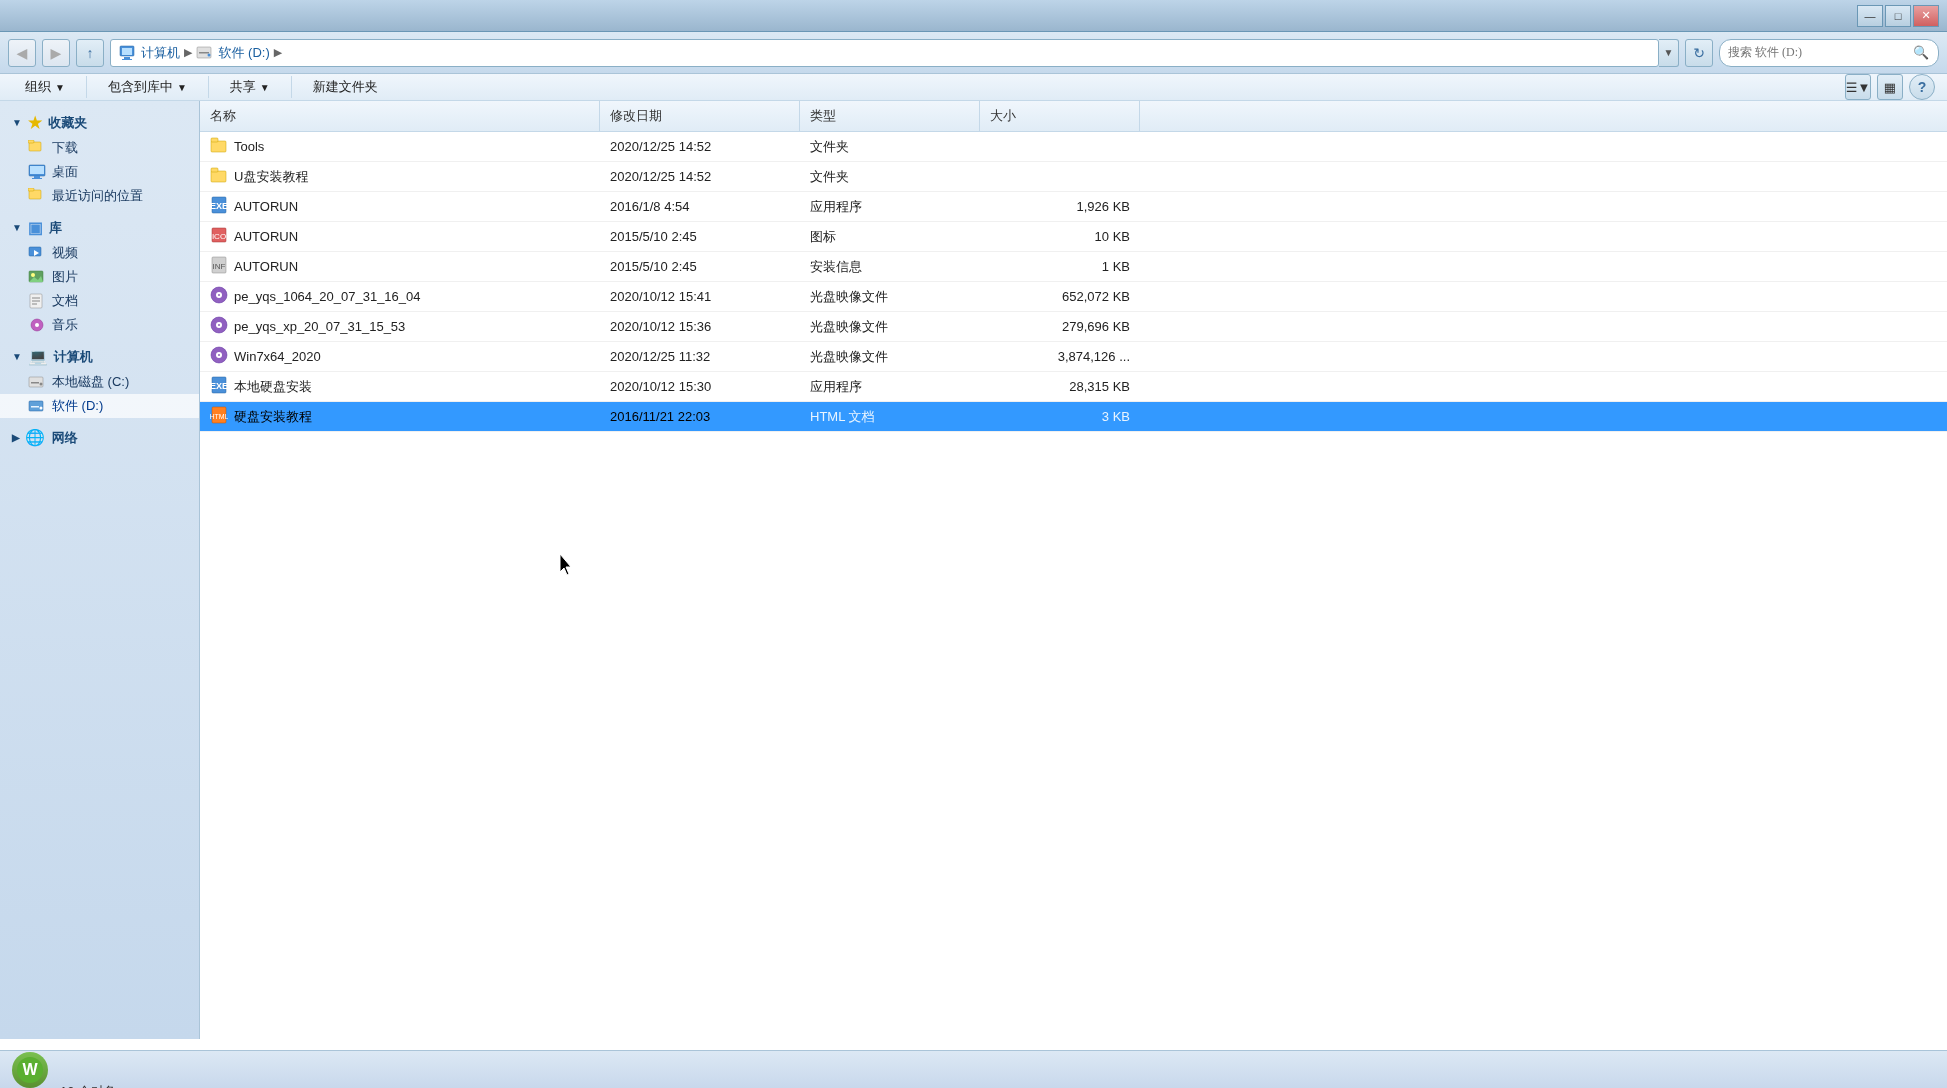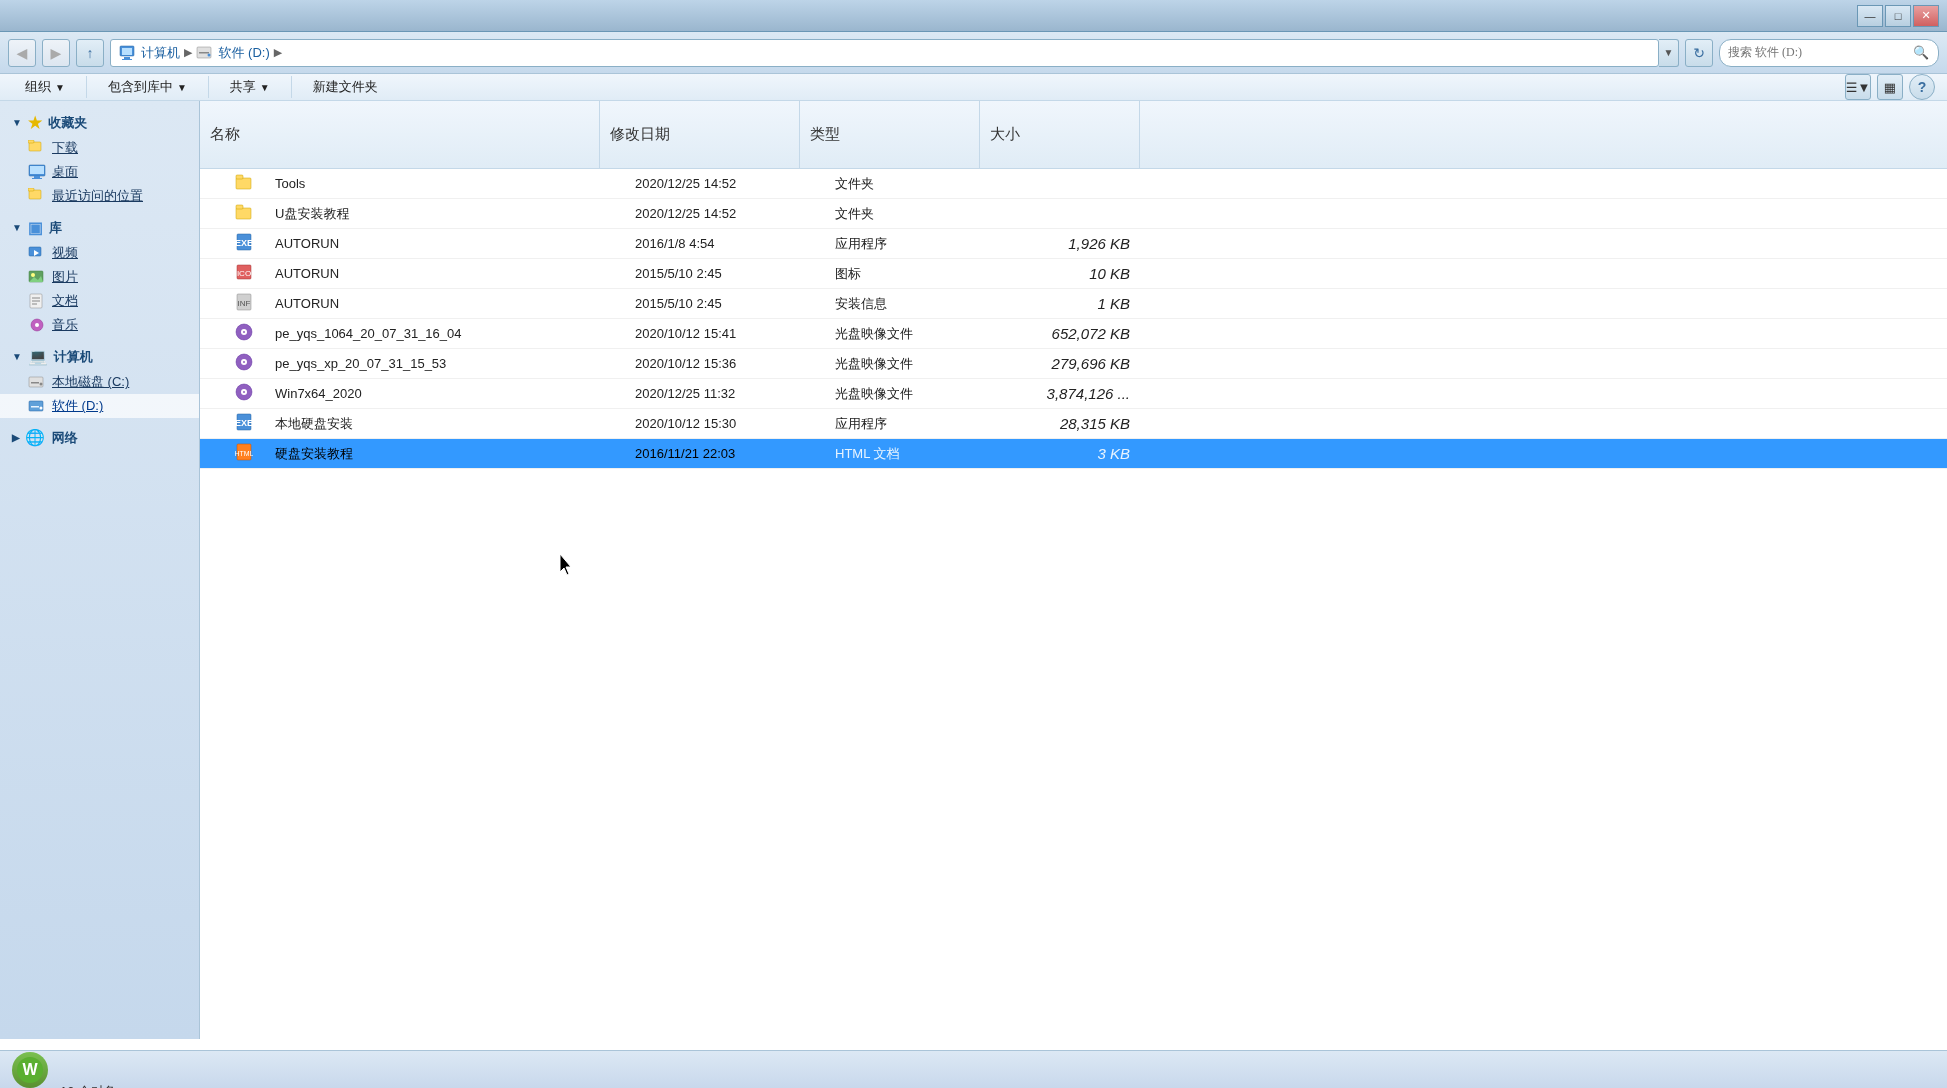--- a/index.html
+++ b/index.html
@@ -239,21 +239,20 @@
     }
     .sidebar-item {
       display: flex;
       align-items: center;
       padding: 3px 12px 3px 28px;
       font-size: 13px;
       color: #1a3a60;
       cursor: pointer;
       gap: 6px;
       white-space: nowrap;
-      text-decoration: underline;
     }
     .sidebar-item.active {
       background: rgba(255,255,255,0.7);
       color: #003a8c;
     }
     .sidebar-icon {
       width: 18px;
       height: 18px;
       flex-shrink: 0;
       display: flex;
@@ -271,22 +270,22 @@
     .col-headers {
       display: grid;
       grid-template-columns: 400px 200px 180px 160px;
       background: linear-gradient(to bottom, #f0f6fc, #e0ecf6);
       border-bottom: 1px solid #c4d8e8;
       position: sticky;
       top: 0;
       z-index: 10;
     }
     .col-header {
-      padding: 24px 10px;
-      font-size: 15px;
+      padding: 6px 10px;
+      font-size: 13px;
       color: #333;
       border-right: 1px solid #c4d8e8;
       cursor: pointer;
       user-select: none;
     }
 
     
     .file-list { }
     .file-row {
       display: grid;
@@ -302,30 +301,28 @@
     .file-row.selected .file-type { color: #e8f4ff; }
     .file-row.selected .file-size { color: #e8f4ff; }
     .file-cell {
       padding: 0 10px;
       font-size: 13px;
       overflow: hidden;
       text-overflow: ellipsis;
       white-space: nowrap;
       display: flex;
       align-items: center;
-      gap: 22px;
+      gap: 6px;
       height: 100%;
-      margin-left: 25px;
     }
     .file-cell-right {
       padding: 0 10px;
-      font-size: 15px;
+      font-size: 13px;
       text-align: center;
       justify-content: flex-end;
-      font-style: italic;
     }
 
     
     .statusbar {
       height: 38px;
       background: linear-gradient(to bottom, #dce8f4, #c8d8ec);
       border-top: 1px solid #aac4d8;
       display: flex;
       align-items: center;
       padding: 0 12px;

